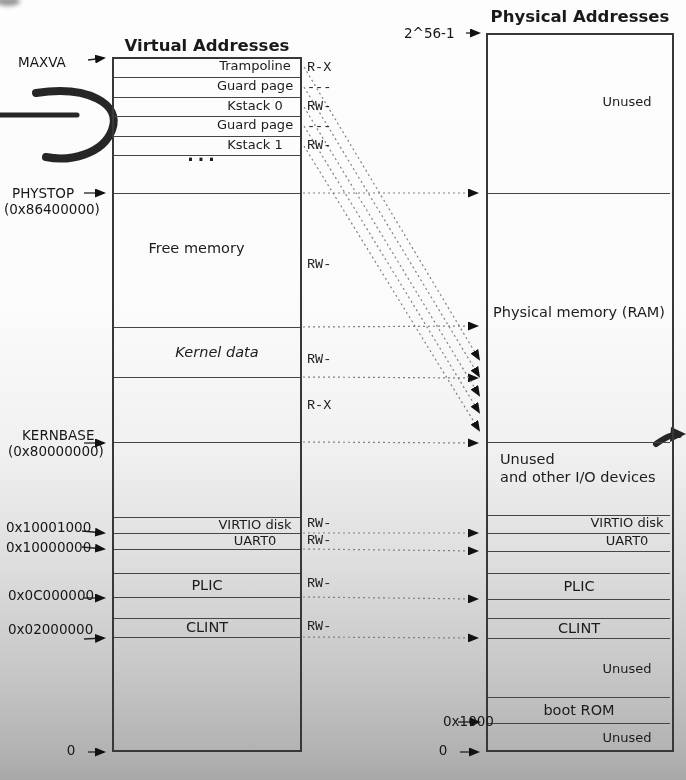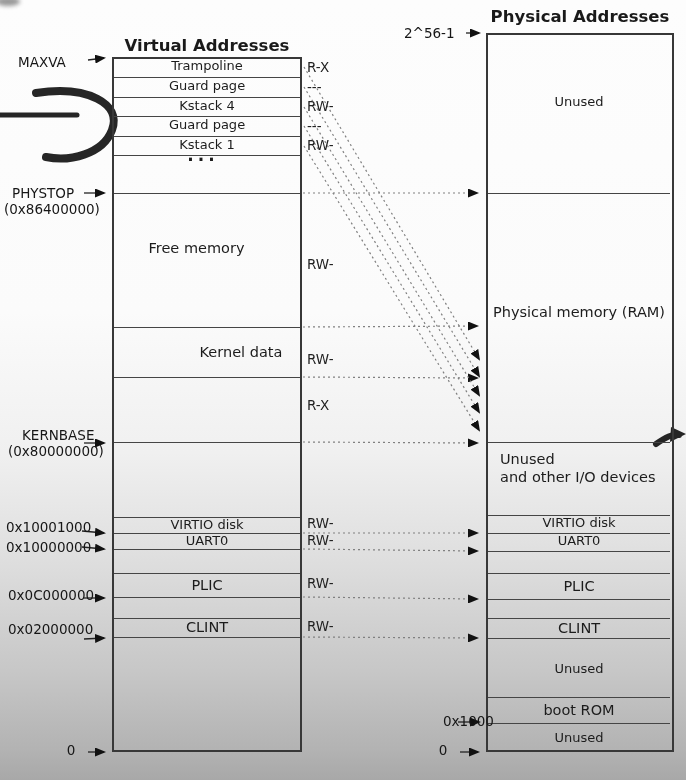--- a/index.html
+++ b/index.html
@@ -9,23 +9,23 @@
     overflow:hidden;
     font-family:"DejaVu Sans","Liberation Sans",sans-serif;
     background:linear-gradient(to bottom,
       #fdfdfd 0%, #fbfbfb 40%, #f0f0f0 58%, #dedede 72%,
       #c7c7c7 86%, #b3b3b3 96%, #a8a8a8 100%);
   }
   .lbl{position:absolute;color:#1c1c1c;white-space:nowrap;line-height:1.15;}
   .c{text-align:center;}
   .r{text-align:left;}
   .title{font-size:16.5px;font-weight:600;color:#1a1a1a;}
-  .boxlbl{font-size:13px;}
+  .boxlbl{font-size:13px;margin-left:48px;}
   .biglbl{font-size:14.5px;}
-  .perm{font-size:13.5px;color:#222;}
+  .perm{font-size:13.5px;color:#222;font-family:Liberation Mono, monospace;}
   .addr{font-size:13.5px;color:#161616;}
   .colbox{position:absolute;border:2px solid #383838;background:transparent;}
   .hline{position:absolute;height:0;border-top:1.5px solid #454545;}
   .dots{font-size:17px;font-weight:bold;letter-spacing:4px;}
   .svglayer{position:absolute;left:0;top:0;}
   .smudge{position:absolute;left:-4px;top:-3px;width:24px;height:9px;
           background:#555;border-radius:50%;filter:blur(2px);opacity:.6;}
 </style>
 </head>
 <body>
@@ -96,26 +96,26 @@
   <div class="hline" style="left:114px;top:517px;width:186px;"></div>
   <div class="hline" style="left:114px;top:533px;width:186px;"></div>
   <div class="hline" style="left:114px;top:549px;width:186px;"></div>
   <div class="hline" style="left:114px;top:573px;width:186px;"></div>
   <div class="hline" style="left:114px;top:597px;width:186px;"></div>
   <div class="hline" style="left:114px;top:618px;width:186px;"></div>
   <div class="hline" style="left:114px;top:637px;width:186px;"></div>
 
   <div class="lbl boxlbl c" style="left:114px;top:59px;width:186px;">Trampoline</div>
   <div class="lbl boxlbl c" style="left:114px;top:79px;width:186px;">Guard page</div>
-  <div class="lbl boxlbl c" style="left:114px;top:99px;width:186px;">Kstack 4</div>
+  <div class="lbl boxlbl c" style="left:114px;top:99px;width:186px;">Kstack 0</div>
   <div class="lbl boxlbl c" style="left:114px;top:118px;width:186px;">Guard page</div>
   <div class="lbl boxlbl c" style="left:114px;top:138px;width:186px;">Kstack 1</div>
   <div class="lbl dots c" style="left:114px;top:146px;width:178px;">...</div>
   <div class="lbl biglbl c" style="left:114px;top:240px;width:165px;">Free memory</div>
-  <div class="lbl biglbl c" style="left:132px;top:344px;width:218px;">Kernel data</div>
+  <div class="lbl biglbl c" style="left:108px;top:344px;width:218px;font-style:italic;">Kernel data</div>
   <div class="lbl boxlbl c" style="left:114px;top:518px;width:186px;">VIRTIO disk</div>
   <div class="lbl boxlbl c" style="left:114px;top:534px;width:186px;">UART0</div>
   <div class="lbl biglbl c" style="left:114px;top:577px;width:186px;">PLIC</div>
   <div class="lbl biglbl c" style="left:114px;top:619px;width:186px;">CLINT</div>
 
   <div class="lbl perm" style="left:307px;top:60px;">R-X</div>
   <div class="lbl perm" style="left:307px;top:80px;">---</div>
   <div class="lbl perm" style="left:307px;top:99px;">RW-</div>
   <div class="lbl perm" style="left:307px;top:119px;">---</div>
   <div class="lbl perm" style="left:307px;top:138px;">RW-</div>

